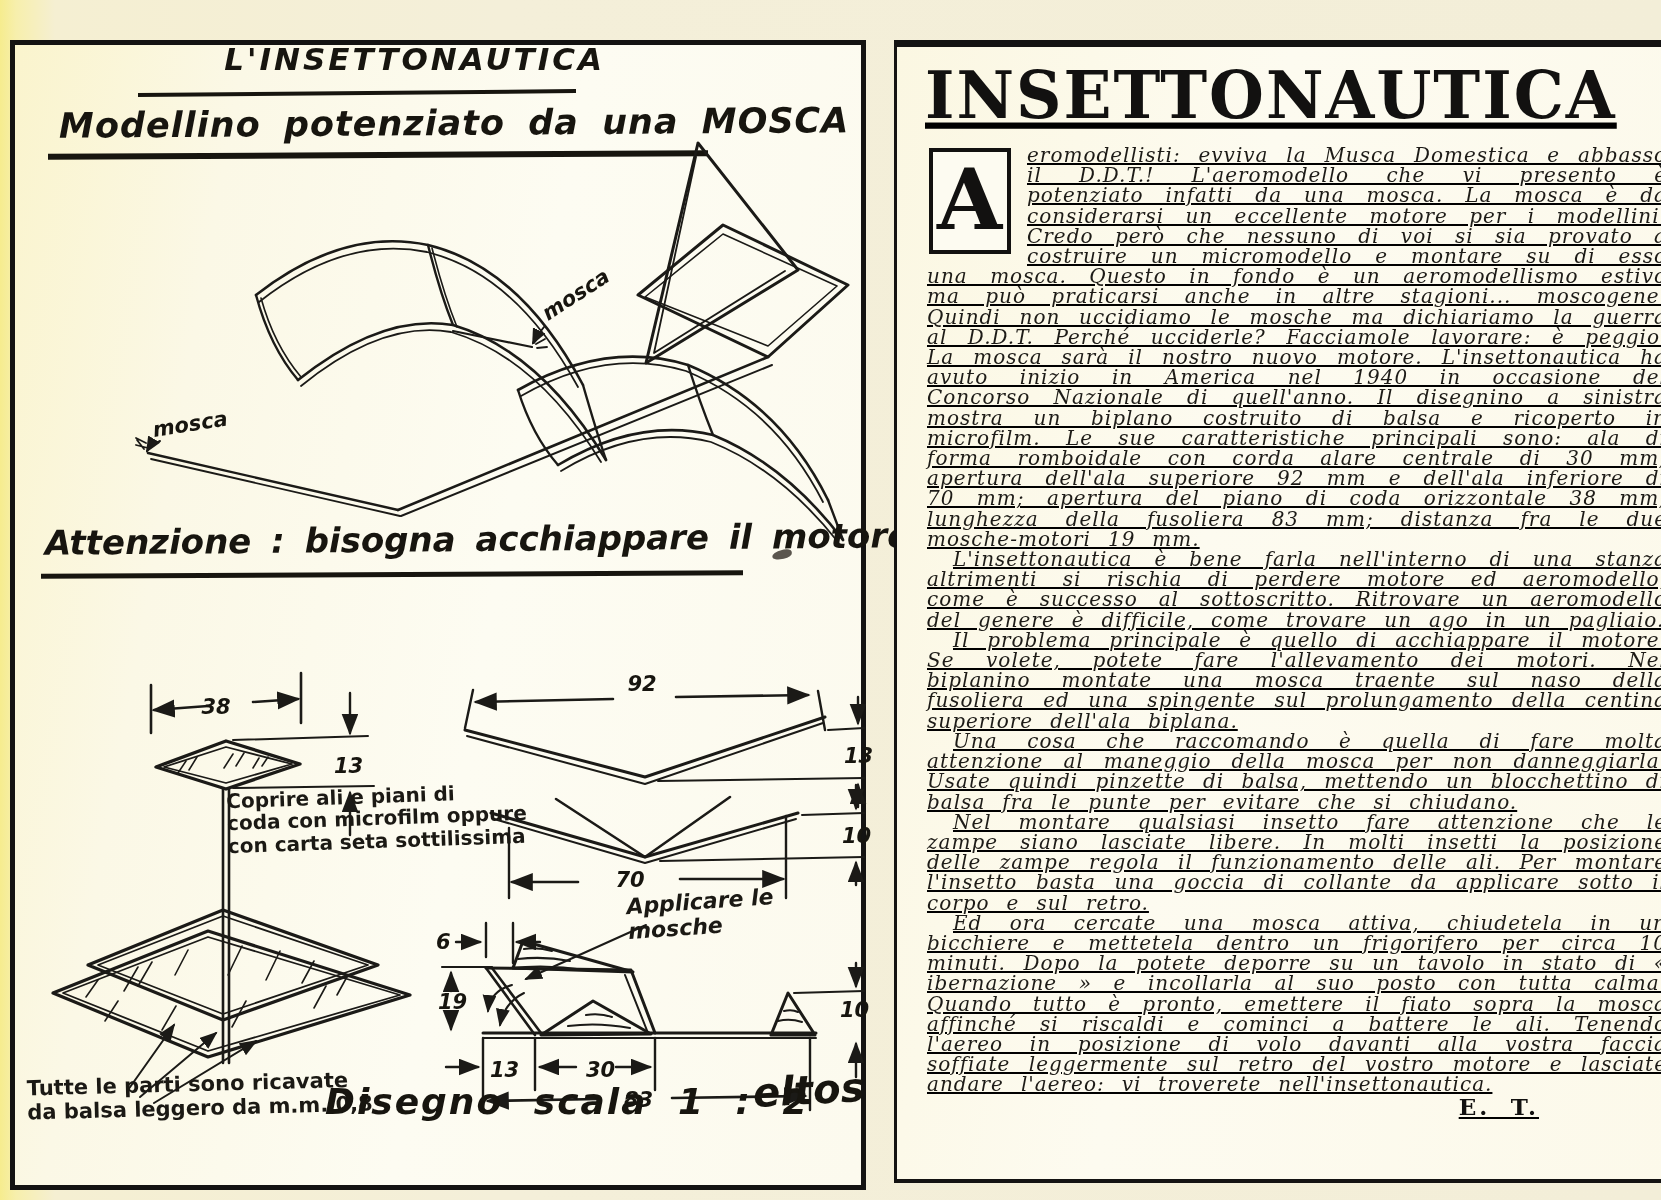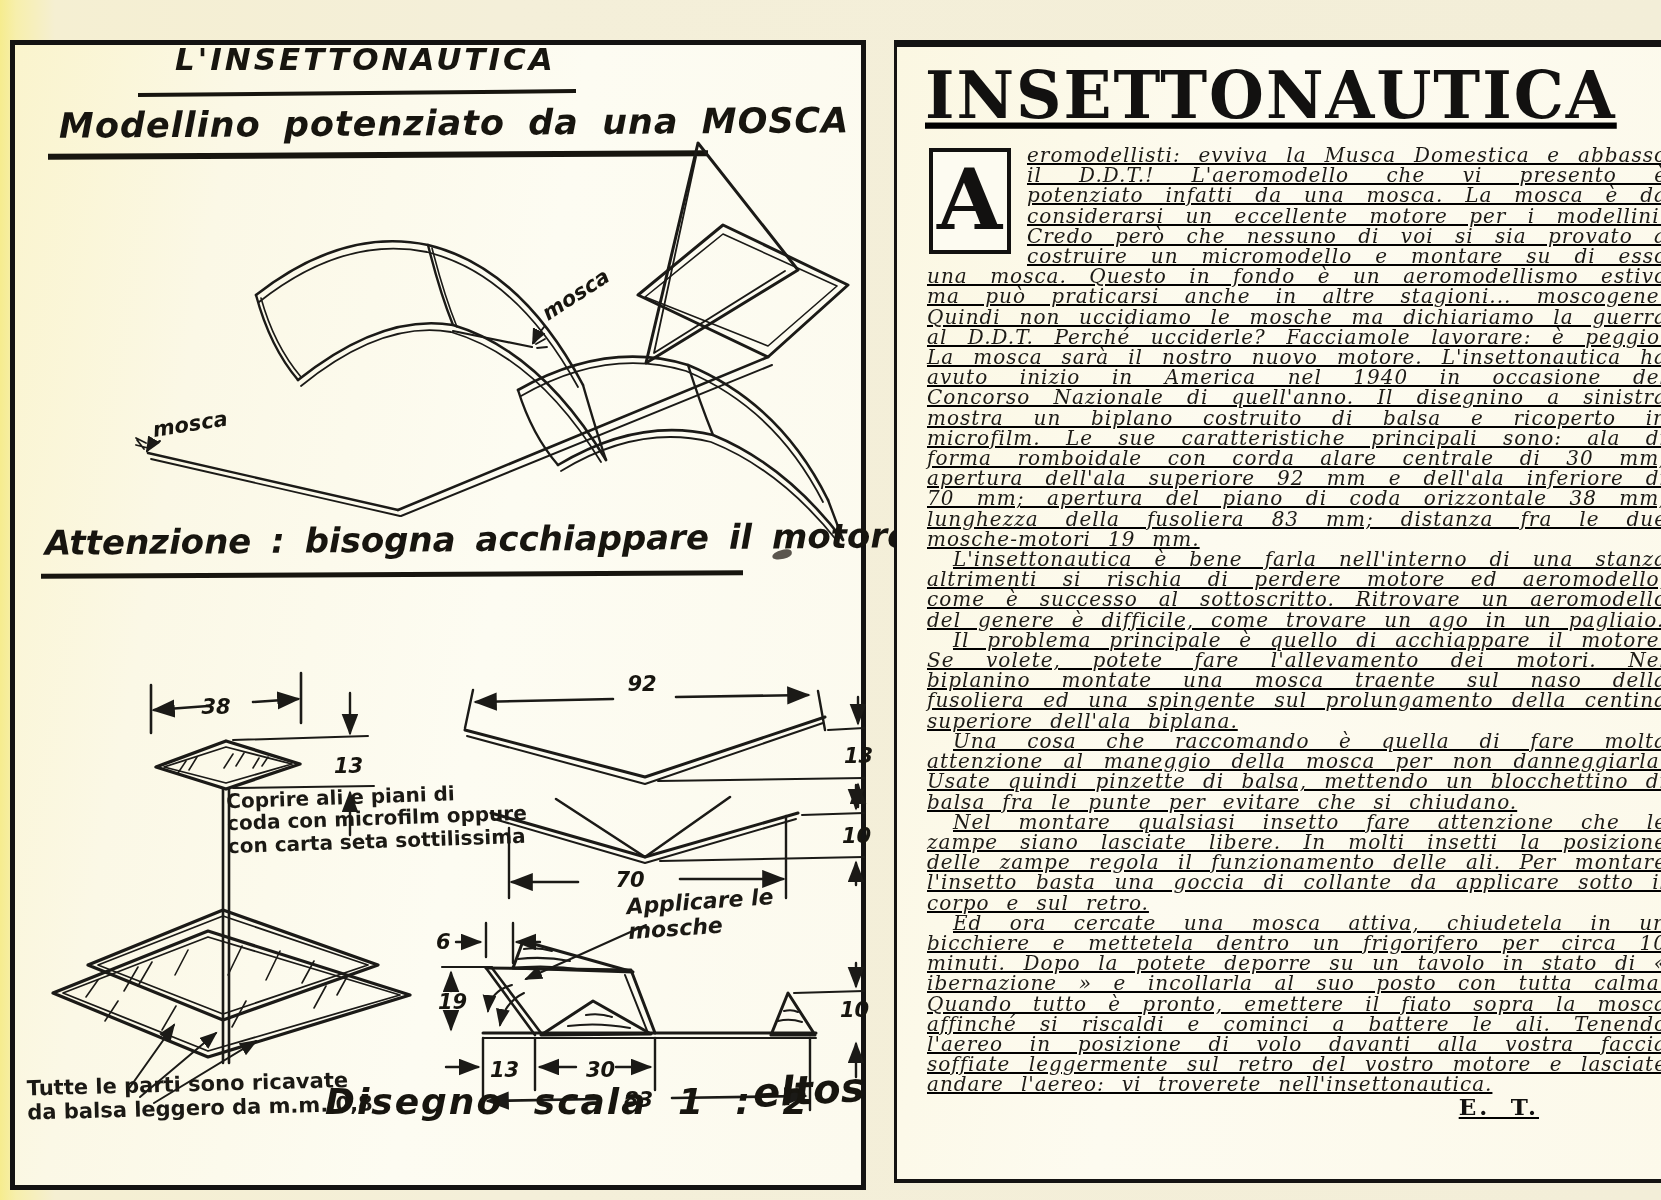--- a/index.html
+++ b/index.html
@@ -7,21 +7,21 @@
   #page{position:relative;width:1661px;height:1200px;overflow:hidden;
     background:linear-gradient(90deg,#f6ec8e 0px,#f7efac 16px,#f5efd2 55px,#f4efd9 30%,#f3eed8 100%);}
   
   .panel{position:absolute;background:linear-gradient(100deg,#faf4cd 0%,#fbf8e6 22%,#fdfcf2 55%,#fcfaee 100%);}
   #left-panel{left:10px;top:40px;width:846px;height:1140px;border:5px solid #141312;}
   #right-panel{left:894px;top:40px;width:788px;height:1132px;border-style:solid;border-color:#141312;
     border-width:7px 3px 4px 3px;background:linear-gradient(100deg,#fbf7e2 0%,#fdfbf0 40%,#fcf9ea 100%);text-decoration:underline;}
   
   .hand-head{position:absolute;color:#17150f;font-family:"DejaVu Sans",sans-serif;
     font-weight:bold;font-style:italic;white-space:nowrap;}
-  #lp-title{left:160px;top:-4px;width:430px;text-align:left;font-size:31px;letter-spacing:3px;}
+  #lp-title{left:160px;top:-4px;width:430px;text-align:right;font-size:31px;letter-spacing:3px;}
   #lp-title-rule{position:absolute;left:123px;top:46px;width:438px;height:4px;background:#17150f;transform:rotate(-0.5deg);}
   #lp-subtitle{left:44px;top:58px;font-size:35px;letter-spacing:1px;word-spacing:10px;transform:rotate(-0.4deg);}
   #lp-subtitle-rule{position:absolute;left:33px;top:107px;width:660px;height:6px;background:#17150f;transform:rotate(-0.3deg);}
   #lp-attention{left:30px;top:474px;font-size:34px;letter-spacing:0px;word-spacing:8px;transform:rotate(-0.5deg);}
   #lp-attention-rule{position:absolute;left:26px;top:527px;width:702px;height:5px;background:#17150f;transform:rotate(-0.3deg);}
   #ink-smudge{position:absolute;left:757px;top:505px;width:20px;height:9px;background:#5a554d;border-radius:60% 40% 50% 50%;transform:rotate(-12deg);}
   .hand-note{position:absolute;color:#1b1914;font-family:"DejaVu Sans",sans-serif;font-weight:bold;
     white-space:pre-line;line-height:1.12;}
   #note-cover{left:212px;top:740px;font-size:20px;transform:rotate(-2deg);}
   #note-balsa{left:12px;top:1028px;font-size:21px;transform:rotate(-1.5deg);}

